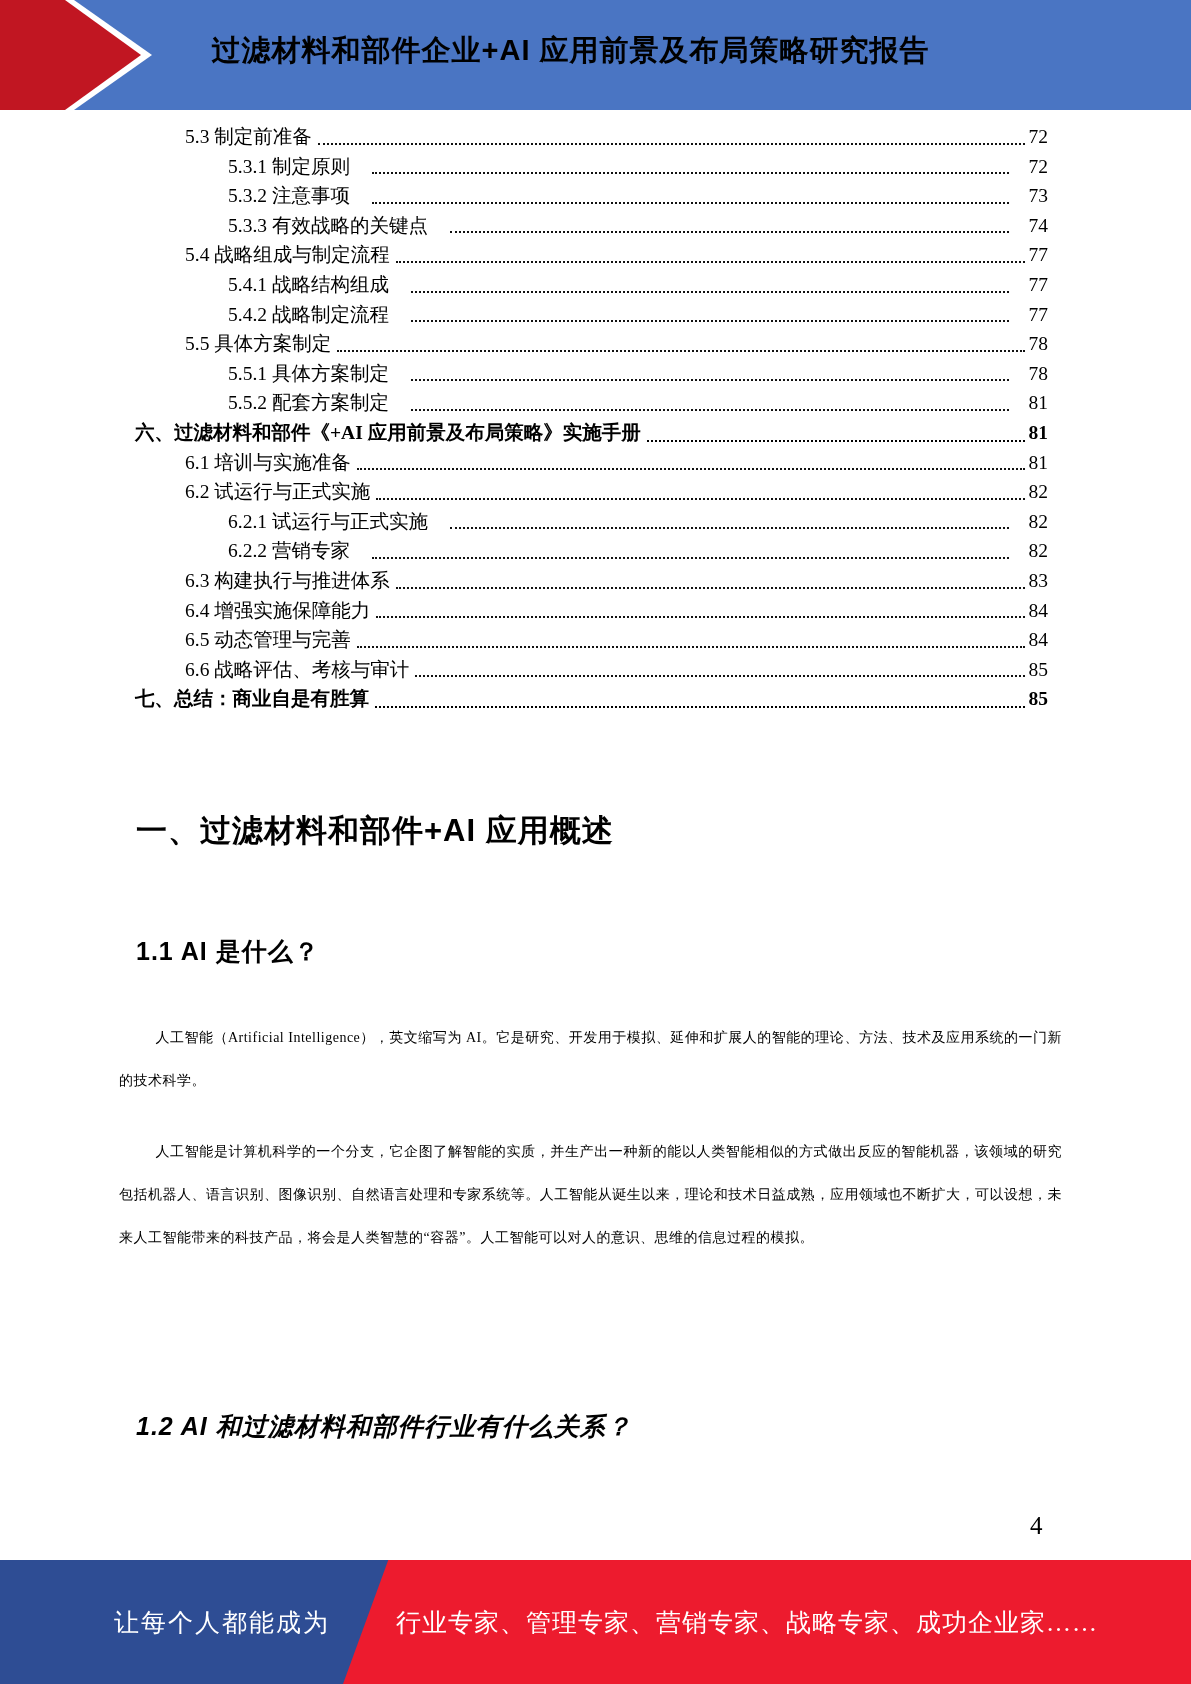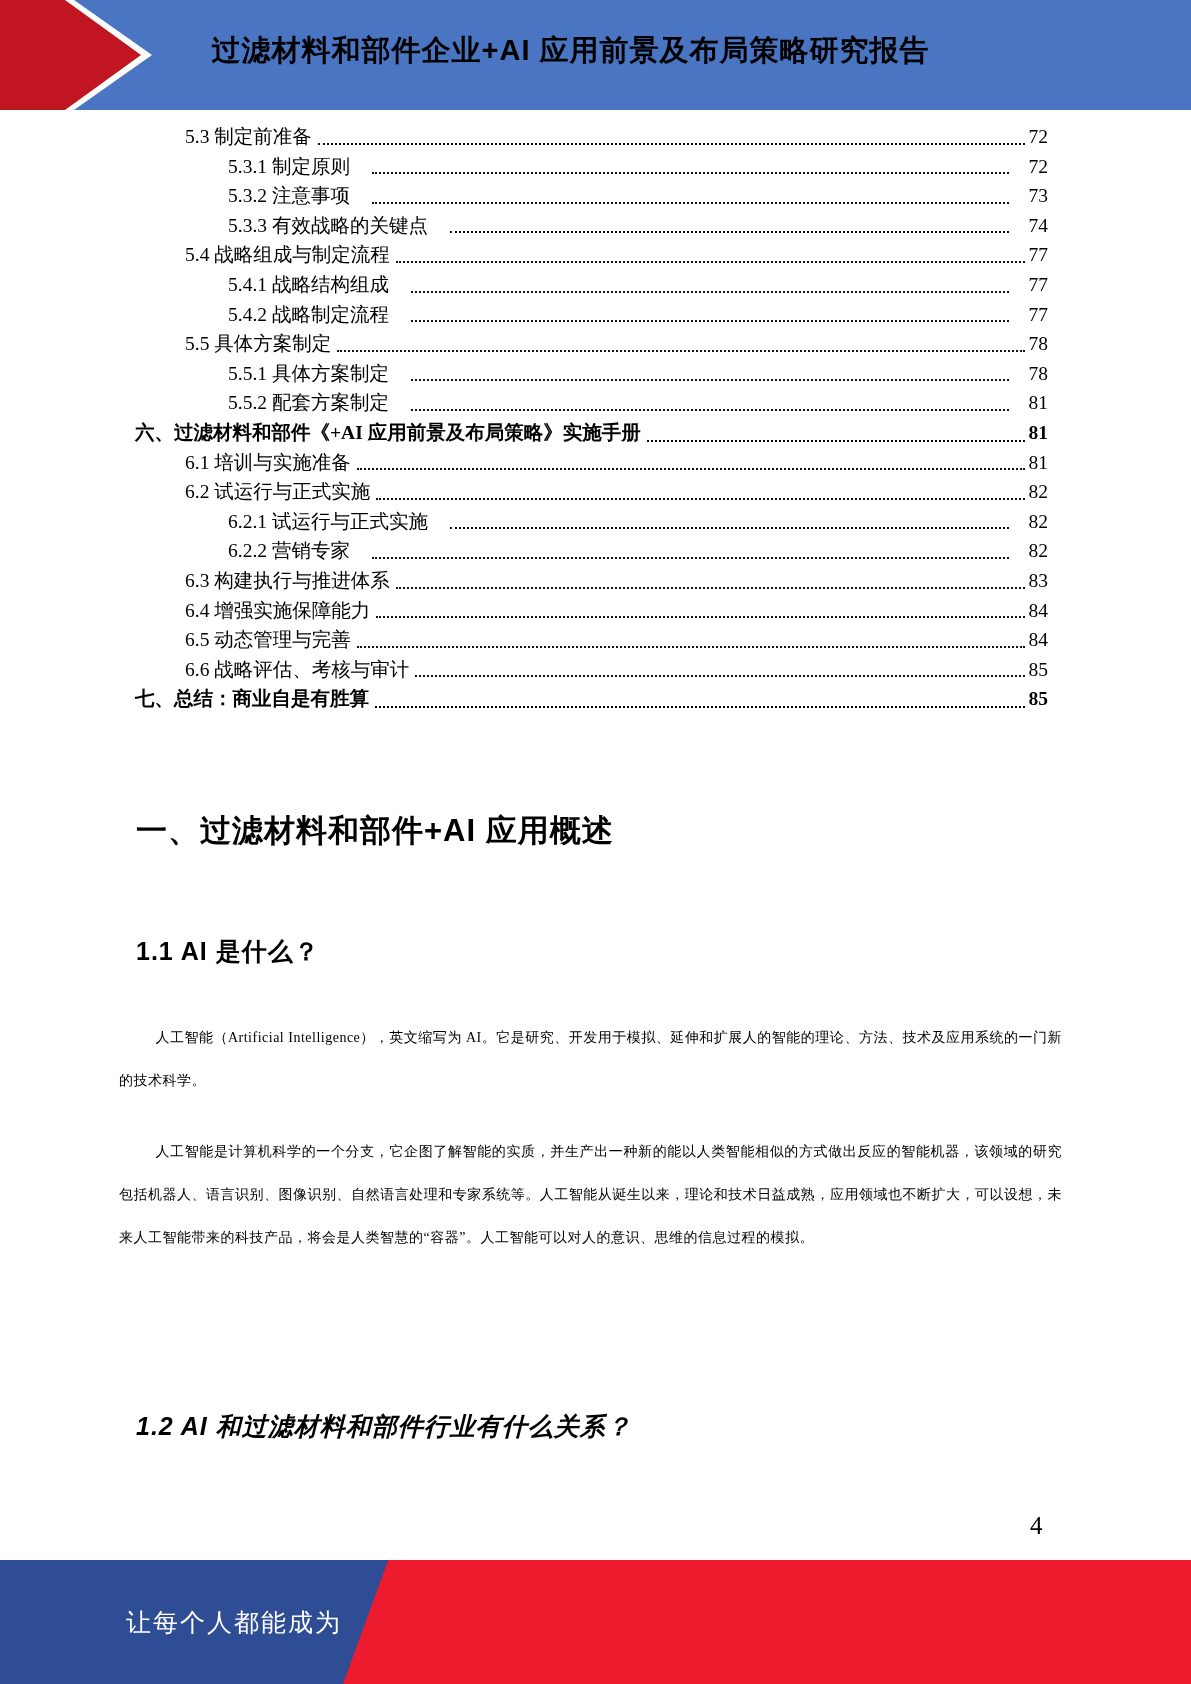--- a/index.html
+++ b/index.html
@@ -93,21 +93,21 @@
   }
   .footer-blue{
     position:absolute;inset:0;
     background:#2e4d94;
     clip-path:polygon(0 0, 32.6% 0, 28.8% 100%, 0 100%);
   }
   .footer-left{
     position:absolute;left:0;top:0;height:100%;width:330px;
     display:flex;align-items:center;justify-content:flex-end;
     color:#fff;font-family:var(--serif);
-    font-size:25px;letter-spacing:2px;white-space:nowrap;margin-left:12px;
+    font-size:25px;letter-spacing:2px;white-space:nowrap;
   }
   .footer-right{
     position:absolute;left:396px;top:0;height:100%;
     display:flex;align-items:center;
     color:#fff;font-family:var(--serif);
     font-size:25px;letter-spacing:1px;white-space:nowrap;
   }
 </style>
 </head>
 <body>
@@ -233,15 +233,16 @@
 
   <div class="para p2">人工智能是计算机科学的一个分支，它企图了解智能的实质，并生产出一种新的能以人类智能相似的方式做出反应的智能机器，该领域的研究包括机器人、语言识别、图像识别、自然语言处理和专家系统等。人工智能从诞生以来，理论和技术日益成熟，应用领域也不断扩大，可以设想，未来人工智能带来的科技产品，将会是人类智慧的“容器”。人工智能可以对人的意识、思维的信息过程的模拟。</div>
 
   <div class="h2 second">1.2 AI 和过滤材料和部件行业有什么关系？</div>
 
   <div class="page-number">4</div>
 
   <div class="footer">
     <div class="footer-blue"></div>
     <div class="footer-left">让每个人都能成为</div>
+    <div class="footer-right">行业专家、管理专家、营销专家、战略专家、成功企业家……</div>
   </div>
 
 </div>
 
 </body></html>

